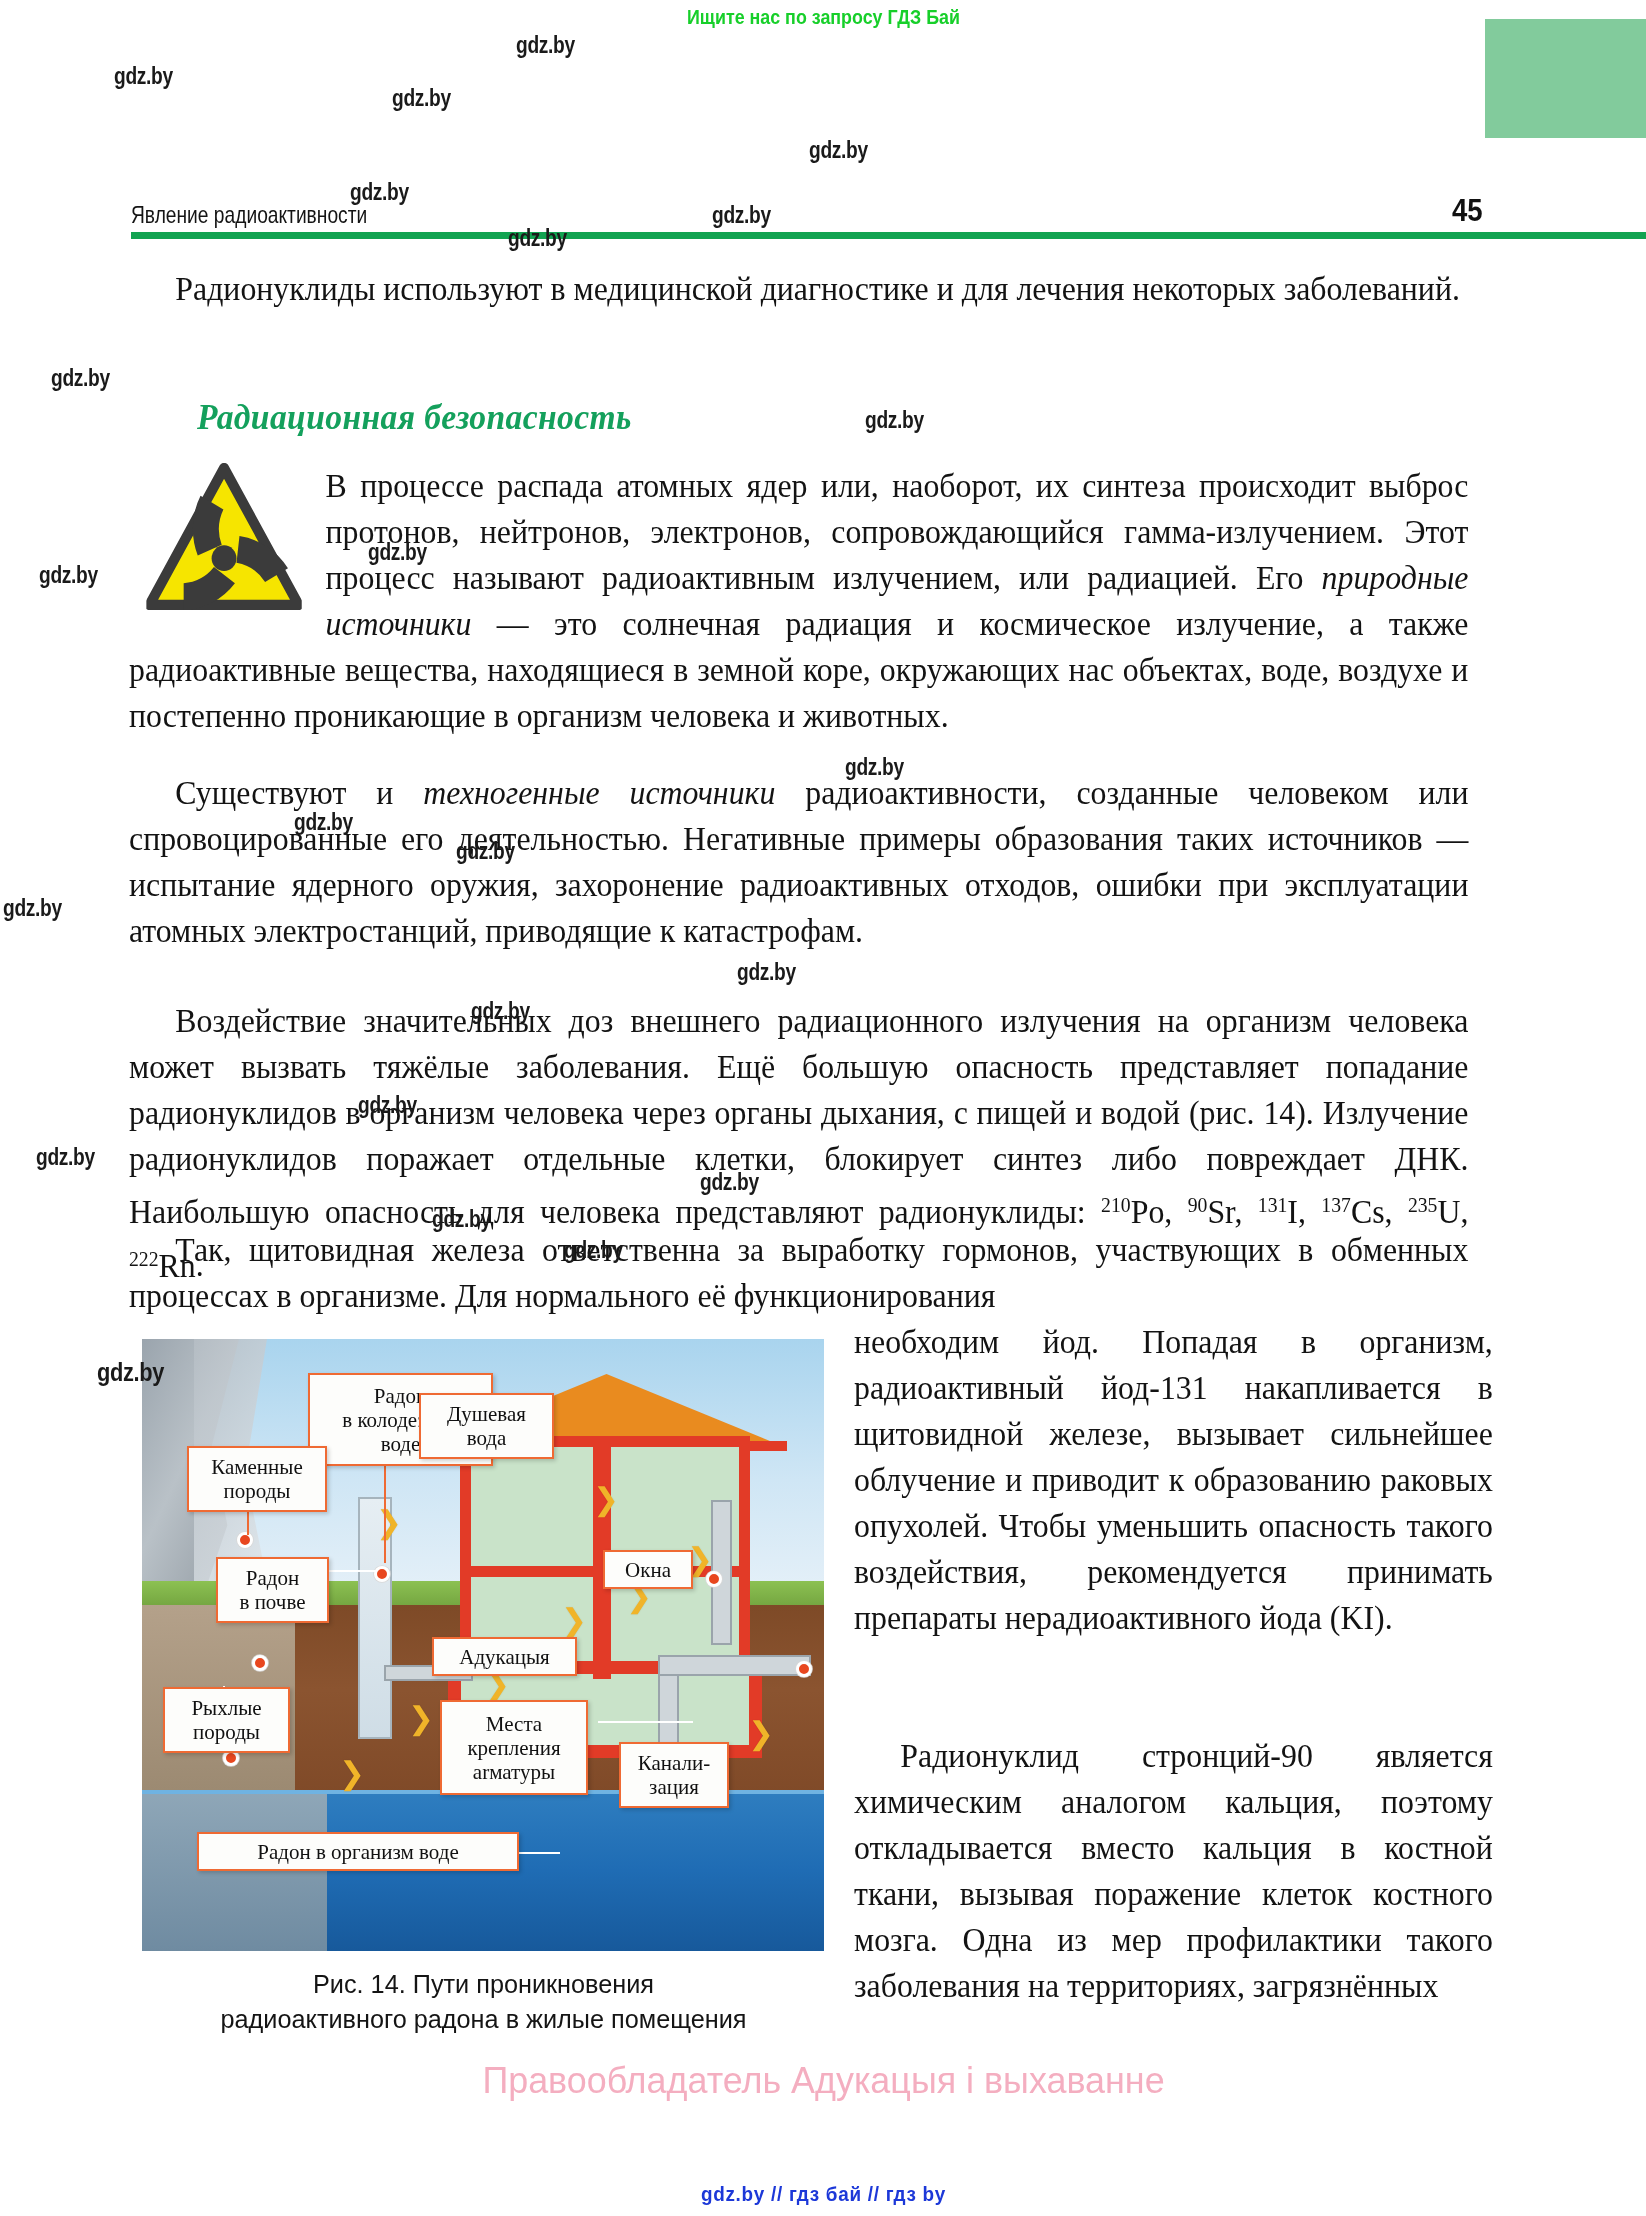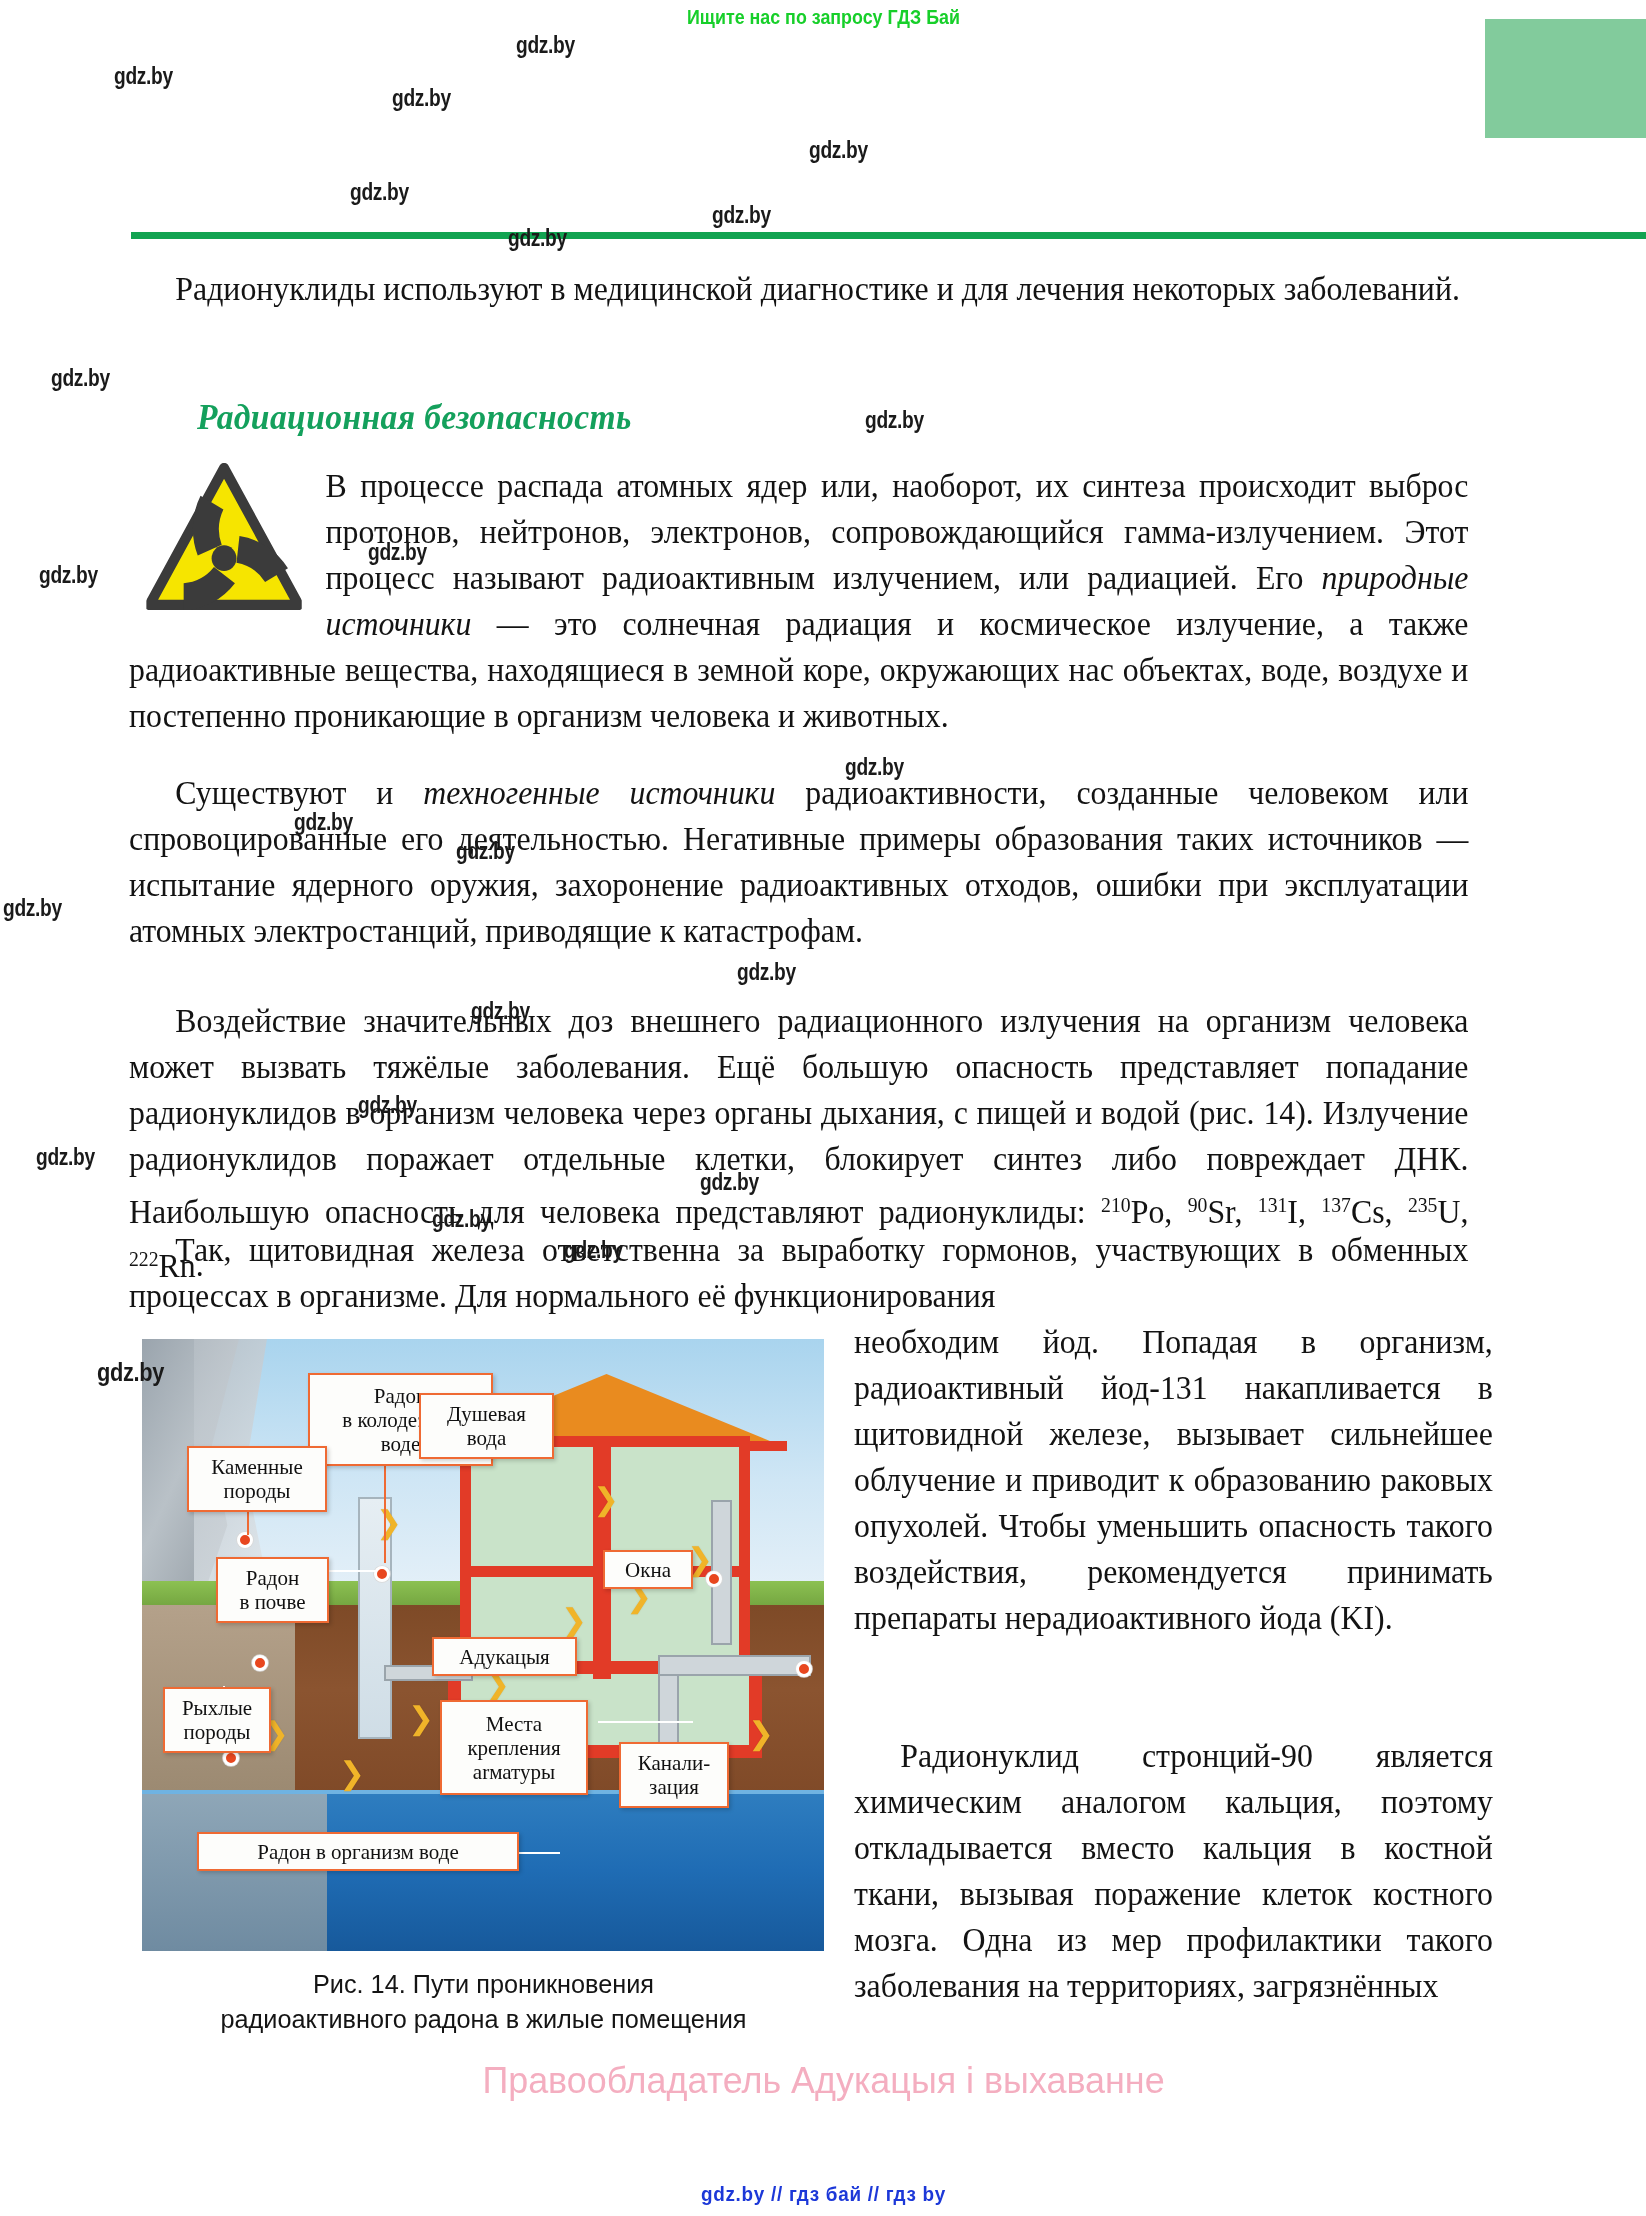--- a/index.html
+++ b/index.html
@@ -217,20 +217,24 @@
 </style>
 </head>
 <body>
 
 <div class="page">
 
   <div class="wm-top">Ищите нас по запросу ГДЗ Бай</div>
 
   <div class="corner"></div>
 
+  <div class="runhead">
+    <div class="title">Явление радиоактивности</div>
+    <div class="pageno">45</div>
+  </div>
   <div class="rule"></div>
 
   <div class="col-full indent" style="top:266px;">Радионуклиды используют в медицинской диагностике и для лечения некоторых заболеваний.</div>
 
   <div class="sec-head">Радиационная безопасность</div>
 
   <div class="wrapbox">
     <span class="icon-float">
       <svg class="radsign" viewBox="0 0 200 182" xmlns="http://www.w3.org/2000/svg">
         <path d="M100 6 L196 176 L4 176 Z" fill="#F6E500" stroke="#3B3B3B" stroke-width="13" stroke-linejoin="round"></path>
@@ -314,21 +318,21 @@
 в колодезной
 воде</div>
           <div class="lbl" style="left:45px;top:107px;width:140px;min-height:66px;display:flex;align-items:center;justify-content:center;">Каменные
 породы</div>
           <div class="lbl" style="left:74px;top:218px;width:113px;min-height:66px;display:flex;align-items:center;justify-content:center;">Радон
 в почве</div>
           <div class="lbl" style="left:277px;top:54px;width:135px;min-height:66px;display:flex;align-items:center;justify-content:center;">Душевая
 вода</div>
           <div class="lbl" style="left:461px;top:211px;width:90px;min-height:39px;display:flex;align-items:center;justify-content:center;">Окна</div>
           <div class="lbl" style="left:290px;top:298px;width:145px;min-height:39px;display:flex;align-items:center;justify-content:center;">Адукацыя</div>
-          <div class="lbl" style="left:21px;top:348px;width:108px;min-height:66px;display:flex;align-items:center;justify-content:center;text-align:center;">Рыхлые
+          <div class="lbl" style="left:21px;top:348px;width:127px;min-height:66px;display:flex;align-items:center;justify-content:center;text-align:center;">Рыхлые
 породы</div>
           <div class="lbl" style="left:298px;top:361px;width:148px;min-height:95px;display:flex;align-items:center;justify-content:center;">Места
 крепления
 arматуры</div>
           <div class="lbl" style="left:477px;top:403px;width:110px;min-height:66px;display:flex;align-items:center;justify-content:center;">Канали-
 зация</div>
           <div class="lbl" style="left:55px;top:493px;width:322px;min-height:39px;display:flex;align-items:center;justify-content:center;">Радон в организм воде</div>
         </div>
     </div>
   </div>

